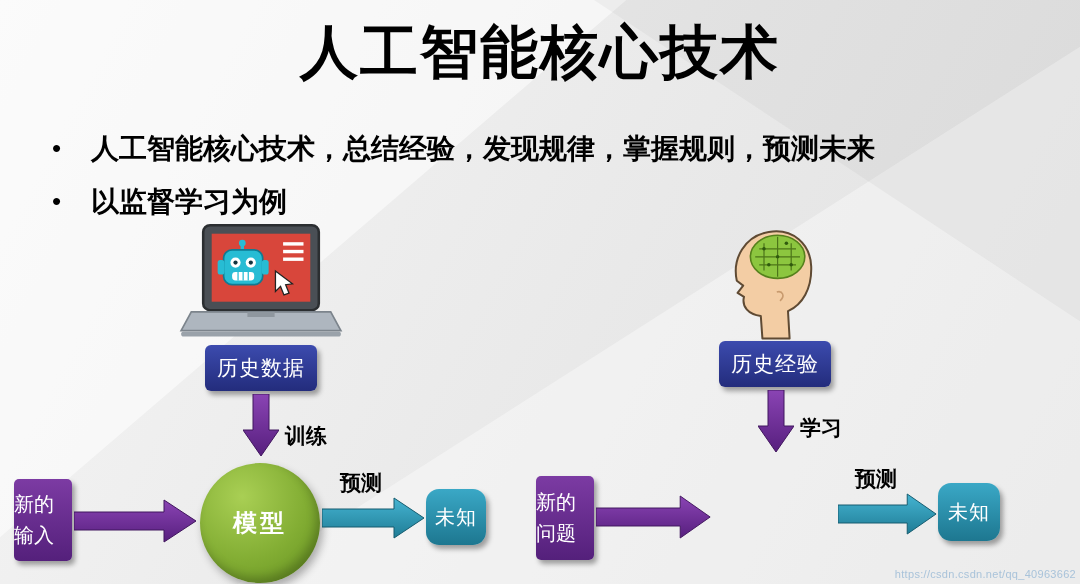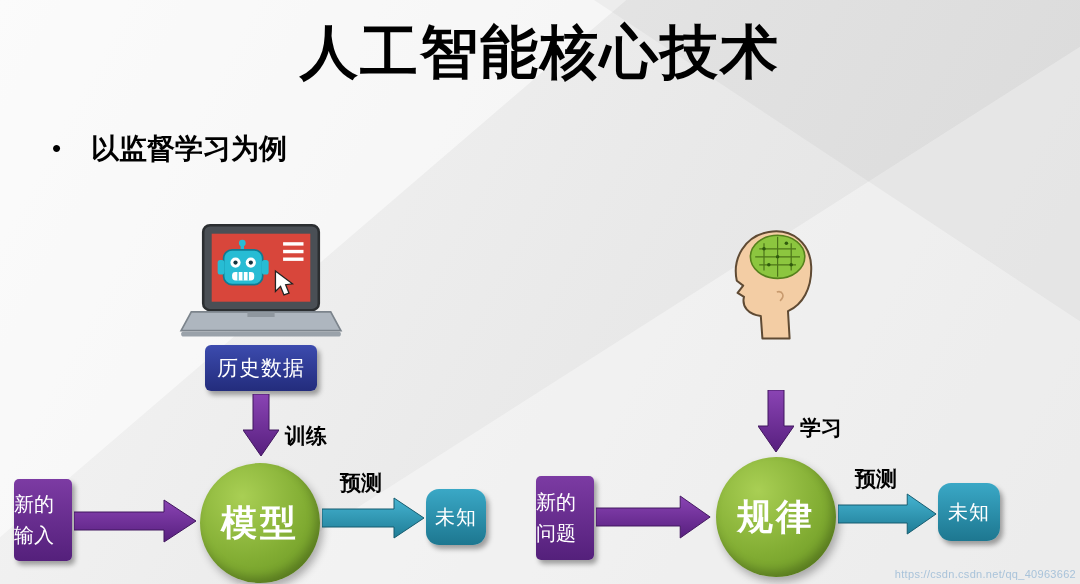--- a/index.html
+++ b/index.html
@@ -33,21 +33,21 @@
   .ad-right{left:758px;top:390px}
 
   .proc-label{position:absolute;font-size:21px;color:#000;font-weight:600}
   .proc-left{left:285px;top:422px}
   .proc-right{left:800px;top:414px}
 
   .node{position:absolute;width:120px;height:120px;border-radius:50%;
         background:radial-gradient(circle at 35% 28%,#a9cf54 0%,#82ad33 55%,#63901f 100%);
         box-shadow:inset -4px -6px 10px rgba(0,0,0,.22),3px 5px 8px rgba(0,0,0,.3);
         display:flex;align-items:center;justify-content:center}
-  .node span{color:#fff;font-size:36px;font-weight:600;letter-spacing:3px}
+  .node span{color:#fff;font-size:24px;font-weight:600;letter-spacing:3px}
   .node-left{left:200px;top:463px}
   .node-right{left:716px;top:457px}
 
   .input-box{position:absolute;width:58px;border-radius:5px;
              background:linear-gradient(180deg,#7c3ba3,#54207b);
              box-shadow:3px 4px 5px rgba(0,0,0,.35);
              display:flex;align-items:center;justify-content:flex-start}
   .input-box span{color:#fff;font-size:20px;white-space:pre-line;text-align:center;line-height:1.55}
   .in-left{left:14px;top:479px;height:82px}
   .in-right{left:536px;top:476px;height:84px}
@@ -93,20 +93,23 @@
 </svg>
 
 <div class="slide">
   <div class="bg tri-a"></div>
   <div class="bg tri-b"></div>
   <div class="bg tri-c"></div>
 
   <h1 class="title">人工智能核心技术</h1>
 
   <ul class="bullets">
+    <li class="bullet">
+      <span>人工智能核心技术，总结经验，发现规律，掌握规则，预测未来</span>
+    </li>
     <li class="bullet">
       <span>以监督学习为例</span>
     </li>
   </ul>
 
   <svg class="laptop" viewBox="0 0 200 140">
     <rect x="32" y="2" width="136" height="100" rx="8" fill="#4a4f55" stroke="#2b2e31" stroke-width="3"></rect>
     <rect x="42" y="12" width="116" height="80" fill="#d8463b"></rect>
     <circle cx="78" cy="23" r="4" fill="#27bcd4"></circle>
     <rect x="76" y="25" width="4" height="7" fill="#27bcd4"></rect>
@@ -164,29 +167,29 @@
     <path d="M76 90 c7 -2 11 5 4 11" fill="none" stroke="#c89a6e" stroke-width="2"></path>
     <ellipse cx="77" cy="46" rx="34" ry="27" fill="#8cc63f" stroke="#55801c" stroke-width="2"></ellipse>
     <path d="M49 46 h56 M77 21 v50 M60 29 v34 M94 29 v34 M54 36 h46 M54 56 h46" stroke="#4c7519" stroke-width="1.5" fill="none"></path>
     <circle cx="60" cy="36" r="2.2" fill="#2f5a0e"></circle>
       <circle cx="77" cy="46" r="2.2" fill="#2f5a0e"></circle>
     <circle cx="94" cy="56" r="2.2" fill="#2f5a0e"></circle>
       <circle cx="66" cy="56" r="2.2" fill="#2f5a0e"></circle>
     <circle cx="88" cy="29" r="2.2" fill="#2f5a0e"></circle>
   </svg>
 
+  <div class="src-box src-right">
+    <span>历史经验</span>
+  </div>
 
   <svg class="arrow-down ad-right" viewBox="0 0 36 62" preserveAspectRatio="none">
     <polygon points="10,0 26,0 26,36 36,36 18,62 0,36 10,36" fill="url(#gradPurple)" stroke="#41175e" stroke-width="1"></polygon>
   </svg>
   <div class="proc-label proc-right">学习</div>
 
-  <div class="node node-right">
-    <span>规律</span>
-  </div>
 
   <div class="input-box in-right">
     <span>新的
 问题</span>
   </div>
   <svg class="arrow-right pa-right" viewBox="0 0 124 46" preserveAspectRatio="none">
     <polygon points="0,14 90,14 90,2 122,23 90,44 90,32 0,32" fill="url(#gradPurple)" stroke="#41175e" stroke-width="1"></polygon>
   </svg>
 
   <div class="pred-label pred-right">预测</div>

